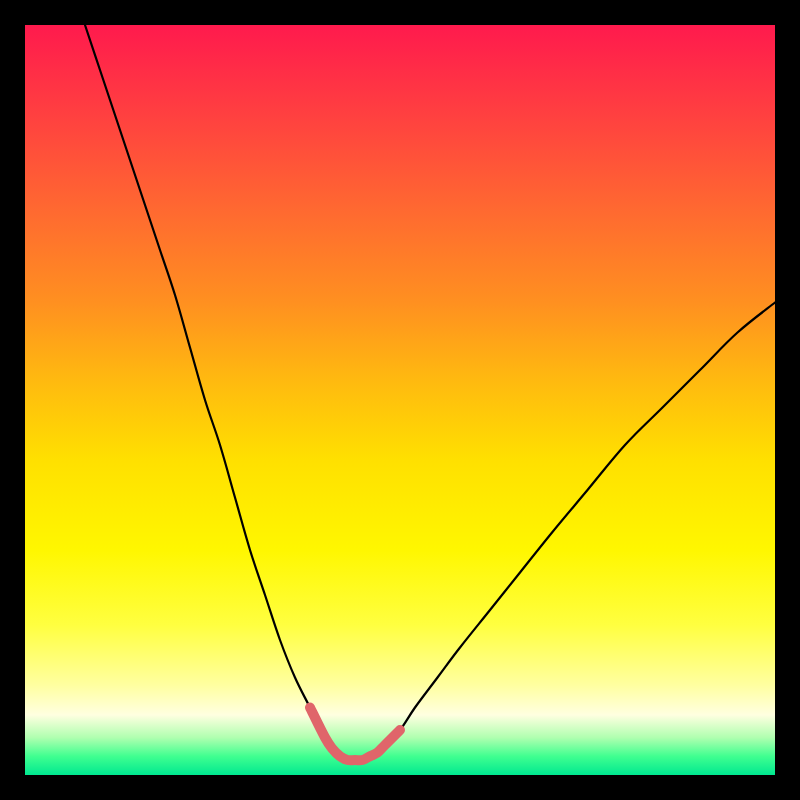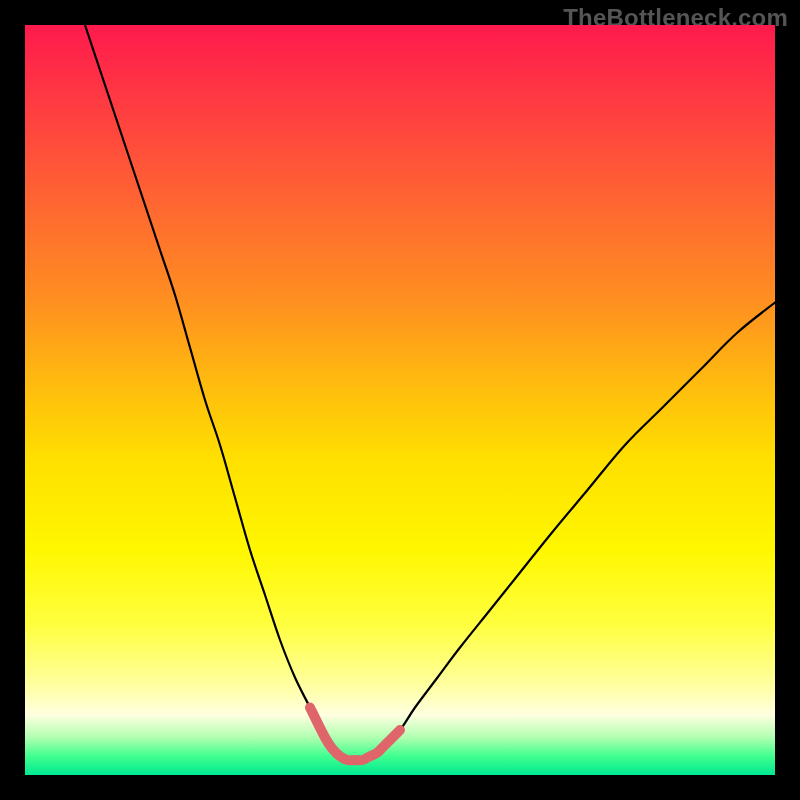--- a/index.html
+++ b/index.html
@@ -57,20 +57,19 @@
     top: 0;
     width: 750px;
     height: 750px;
     overflow: visible;
   }
 </style>
 </head>
 <body>
 
 <div class="frame">
-  <div class="watermark">TheBottleneck.com</div>
   <div class="plot">
     <svg class="curve" viewBox="0 0 750 750">
       <path fill="none" stroke="#000" stroke-width="2.2" stroke-linecap="round" d="M 60.0 0.0 C 62.7 8.1, 69.6 28.8, 75.0 45.0 C 80.4 61.2, 84.6 73.8, 90.0 90.0 C 95.4 106.2, 99.6 118.8, 105.0 135.0 C 110.4 151.2, 114.6 163.8, 120.0 180.0 C 125.4 196.2, 129.6 208.8, 135.0 225.0 C 140.4 241.2, 144.6 252.4, 150.0 270.0 C 155.4 287.6, 159.6 303.6, 165.0 322.5 C 170.4 341.4, 174.6 357.4, 180.0 375.0 C 185.4 392.6, 189.6 402.4, 195.0 420.0 C 200.4 437.6, 204.6 453.6, 210.0 472.5 C 215.4 491.4, 219.6 507.4, 225.0 525.0 C 230.4 542.5, 234.6 553.8, 240.0 570.0 C 245.4 586.2, 249.6 600.1, 255.0 615.0 C 260.4 629.9, 264.6 640.4, 270.0 652.5 C 275.4 664.6, 279.6 671.7, 285.0 682.5 C 290.4 693.3, 295.9 705.1, 300.0 712.5 C 304.1 719.9, 304.8 720.4, 307.5 723.8 C 310.2 727.1, 312.3 729.2, 315.0 731.3 C 317.7 733.3, 319.8 734.3, 322.5 735.0 C 325.2 735.7, 327.3 735.0, 330.0 735.0 C 332.7 735.0, 334.8 735.7, 337.5 735.0 C 340.2 734.3, 342.3 732.6, 345.0 731.3 C 347.7 729.9, 349.8 729.5, 352.5 727.5 C 355.2 725.5, 355.9 724.0, 360.0 720.0 C 364.1 716.0, 369.6 711.8, 375.0 705.0 C 380.4 698.3, 383.3 692.0, 390.0 682.5 C 396.8 673.0, 404.4 663.3, 412.5 652.5 C 420.6 641.7, 425.5 634.6, 435.0 622.5 C 444.4 610.4, 454.2 598.5, 465.0 585.0 C 475.8 571.5, 484.2 561.0, 495.0 547.5 C 505.8 534.0, 512.9 524.9, 525.0 510.0 C 537.1 495.1, 549.0 481.2, 562.5 465.0 C 576.0 448.8, 586.5 434.9, 600.0 420.0 C 613.5 405.1, 624.0 396.0, 637.5 382.5 C 651.0 369.0, 661.5 358.5, 675.0 345.0 C 688.5 331.5, 699.0 319.6, 712.5 307.5 C 726.0 295.4, 743.3 282.9, 750.0 277.5" id="curve-path"></path>
       <path fill="none" stroke="#e0656a" stroke-width="10" stroke-linecap="round" d="M 285.0 682.5 C 287.7 687.9, 295.9 705.1, 300.0 712.5 C 304.1 719.9, 304.8 720.4, 307.5 723.8 C 310.2 727.1, 312.3 729.2, 315.0 731.3 C 317.7 733.3, 319.8 734.3, 322.5 735.0 C 325.2 735.7, 327.3 735.0, 330.0 735.0 C 332.7 735.0, 334.8 735.7, 337.5 735.0 C 340.2 734.3, 342.3 732.6, 345.0 731.3 C 347.7 729.9, 349.8 729.5, 352.5 727.5 C 355.2 725.5, 355.9 724.0, 360.0 720.0 C 364.1 716.0, 372.3 707.7, 375.0 705.0" id="highlight-path"></path>
     </svg>
   </div>
 </div>
 
 </body></html>

